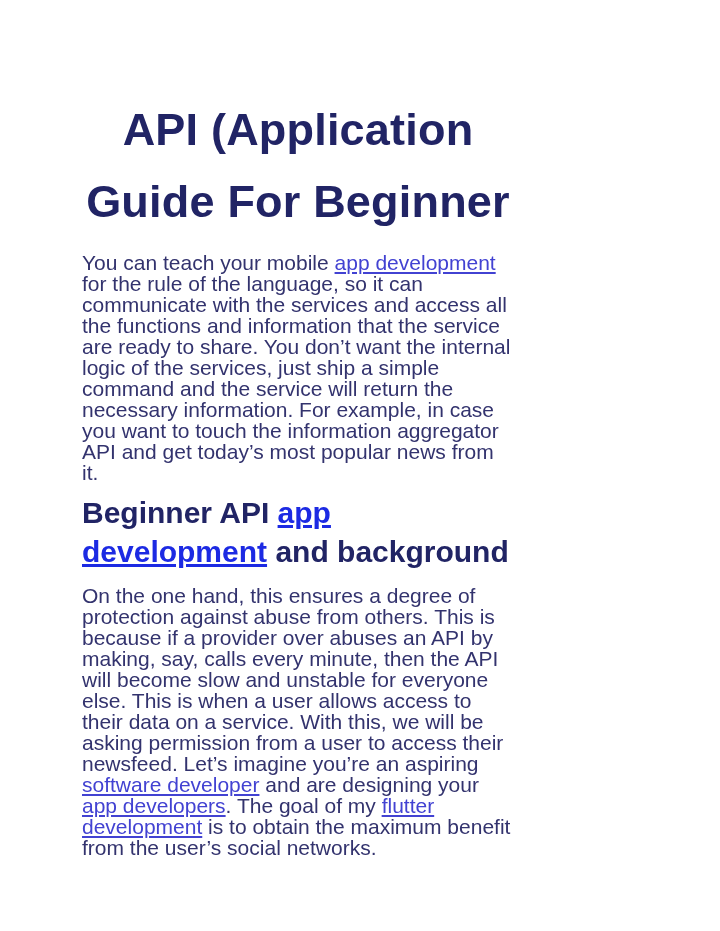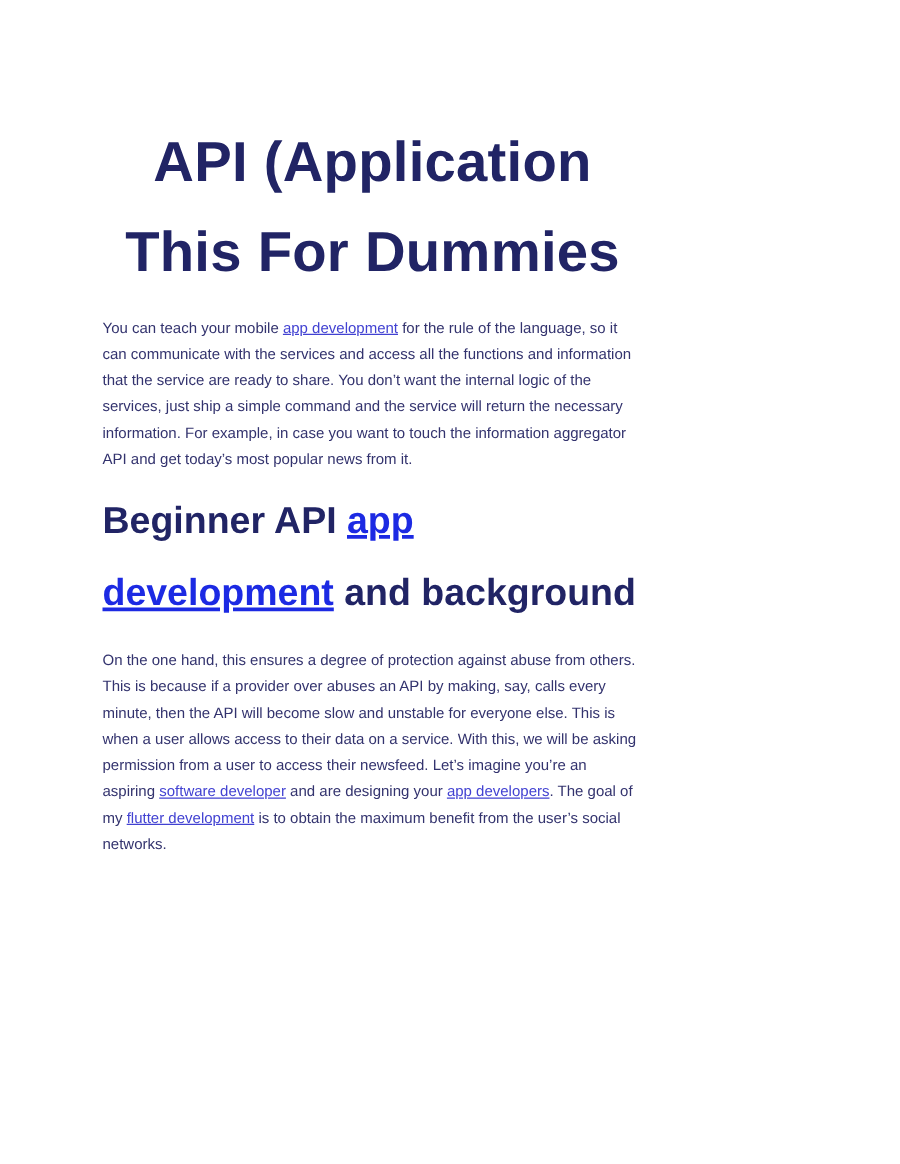--- a/index.html
+++ b/index.html
@@ -26,49 +26,49 @@
     color: #212465;
     letter-spacing: 0.2px;
   }
   h1.doc-title .title-line {
     display: block;
     white-space: nowrap;
   }
   p.body-text {
     margin: 14px 0 0 0;
     max-width: 572px;
-    font-size: 12px;
+    font-size: 21px;
     line-height: 21px;
     color: #33336e;
   }
   h2.section-heading {
     margin: 10px 0 0 0;
     max-width: 572px;
     font-size: 30px;
-    line-height: 58px;
+    line-height: 39px;
     font-weight: 700;
     color: #212465;
   }
   a.inline-link {
     color: #4242d2;
     text-decoration: underline;
     cursor: pointer;
   }
   h2.section-heading a.inline-link {
     color: #1c2ae3;
   }
 </style>
 </head>
 <body>
 
 <div class="page">
 
   <h1 class="doc-title">
     <span class="title-line">API (Application</span>
-    <span class="title-line">This For Dummies</span>
+    <span class="title-line">Guide For Beginner</span>
   </h1>
 
   <p class="body-text"><span>You can teach your mobile </span><a class="inline-link" href="#">app development</a><span> for the rule of the language, so it can communicate with the services and access all the functions and information that the service are ready to share. You don’t want the internal logic of the services, just ship a simple command and the service will return the necessary information. For example, in case you want to touch the information aggregator API and get today’s most popular news from it.</span></p>
 
   <h2 class="section-heading"><span>Beginner API </span><a class="inline-link" href="#">app development</a><span> and background</span></h2>
 
   <p class="body-text"><span>On the one hand, this ensures a degree of protection against abuse from others. This is because if a provider over abuses an API by making, say, calls every minute, then the API will become slow and unstable for everyone else. This is when a user allows access to their data on a service. With this, we will be asking permission from a user to access their newsfeed. Let’s imagine you’re an aspiring </span><a class="inline-link" href="#">software developer</a><span> and are designing your </span><a class="inline-link" href="#">app developers</a><span>. The goal of my </span><a class="inline-link" href="#">flutter development</a><span> is to obtain the maximum benefit from the user’s social networks.</span></p>
 
 </div>
 

